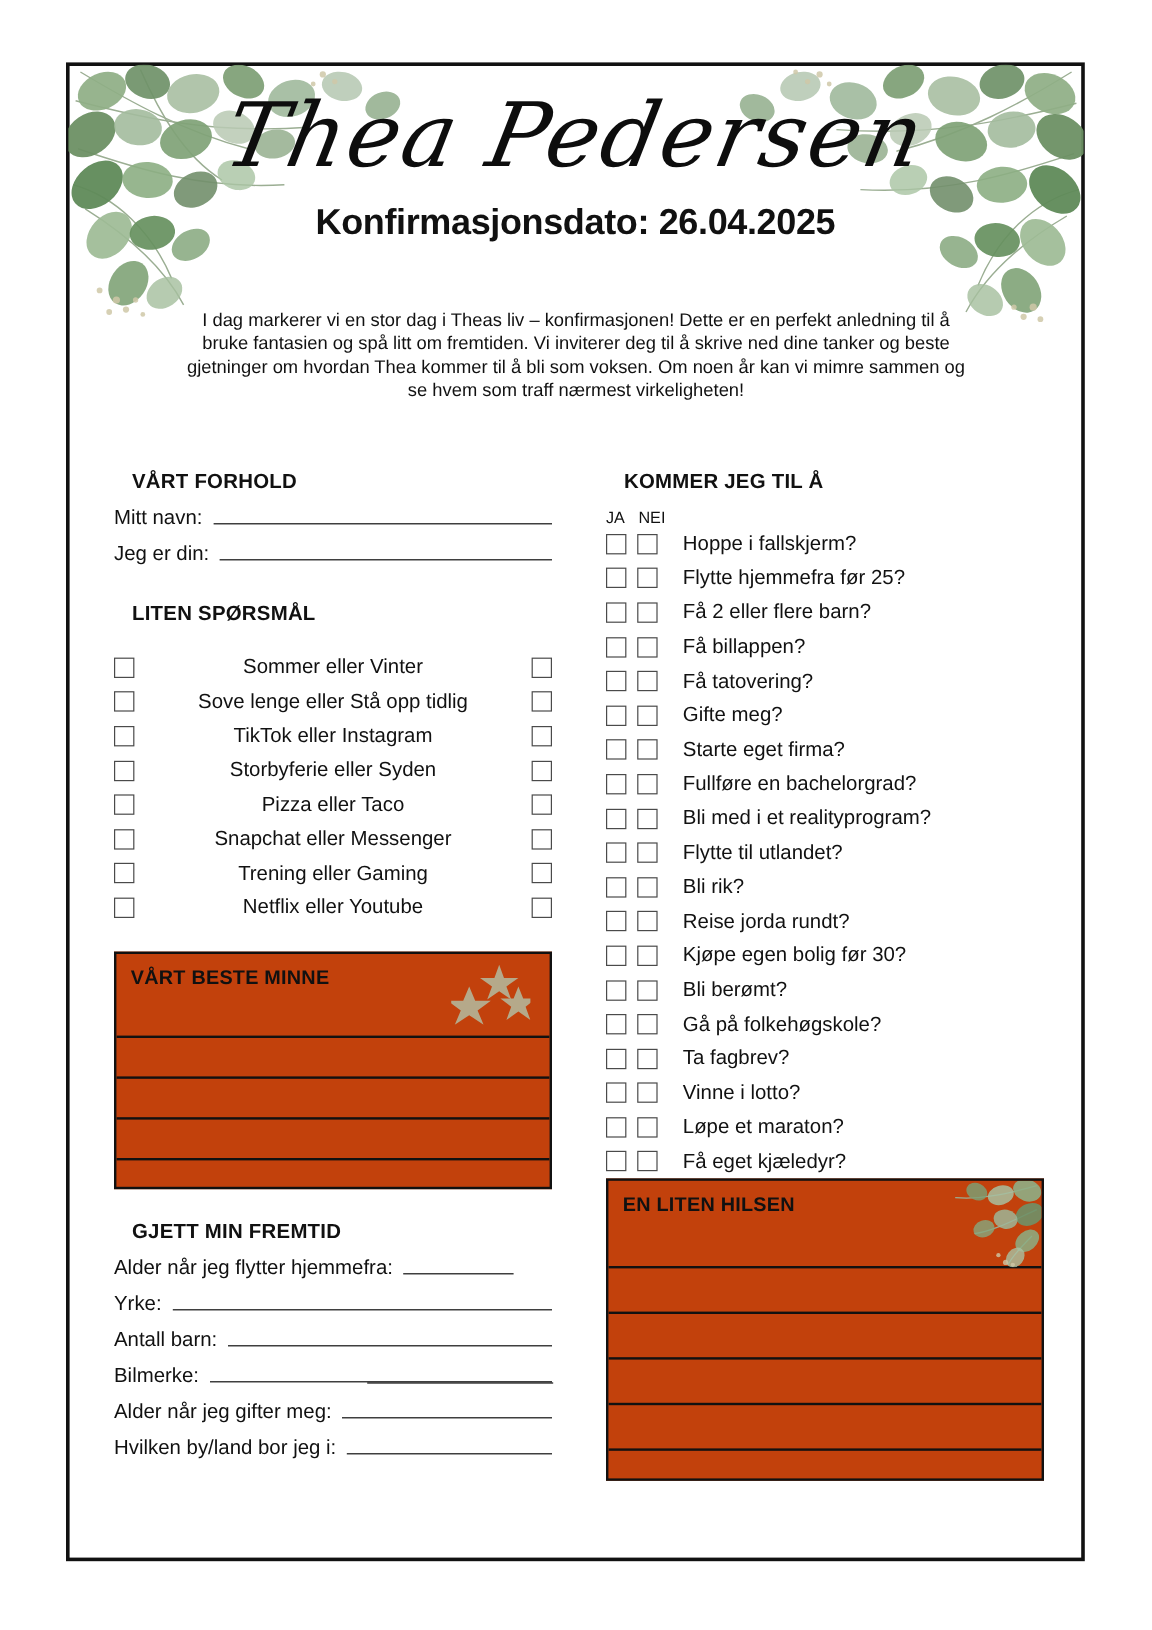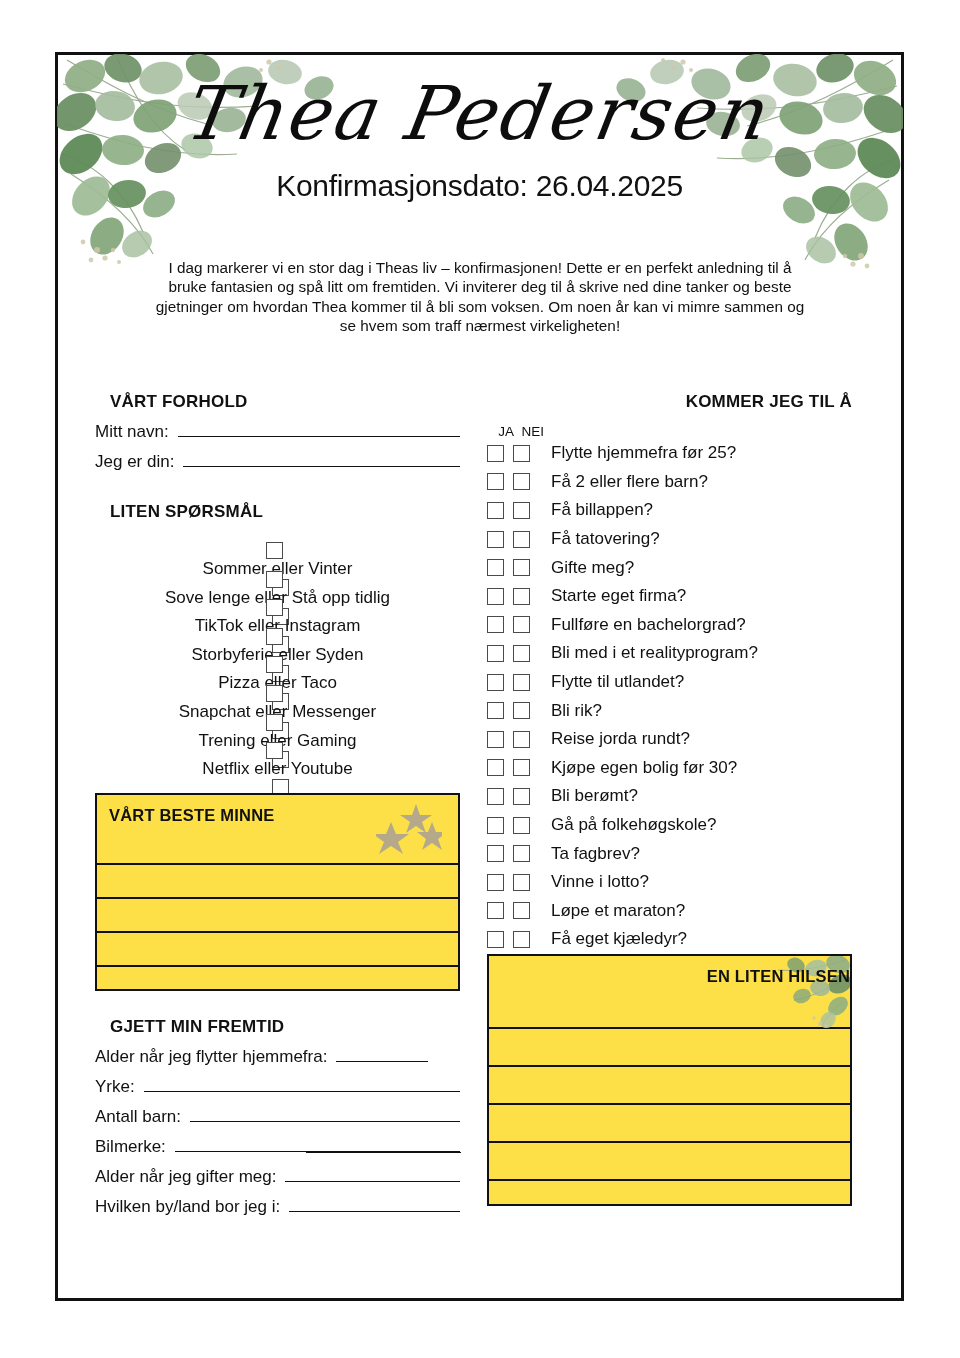--- a/index.html
+++ b/index.html
@@ -45,34 +45,34 @@
     font-size: 74px;
     line-height: 1.05;
     letter-spacing: 2px;
     color: #0d0d0d;
     transform: skewX(-11deg);
     display: inline-block;
   }
   #conf-date {
     margin-top: 16px;
     font-size: 30px;
-    font-weight: 400;
+    font-weight: 700;
     letter-spacing: -0.3px;
     color: #111;
   }
   #intro {
     position: absolute; left: 150px; top: 258px;
     width: 660px; text-align: center;
     font-size: 15.3px; line-height: 1.27;
     color: #111;
   }
 
   
   #col-left  { position: absolute; left: 95px;  top: 392px; width: 365px; }
-  #col-right { position: absolute; left: 487px; top: 392px; width: 365px; text-align: right; }
+  #col-right { position: absolute; left: 505px; top: 392px; width: 365px; }
 
   .sec-head {
     font-size: 17px; font-weight: bold;
     letter-spacing: 0.2px; color: #111; margin-left: 15px;
   }
 
   
   .field-row {
     display: flex; align-items: baseline;
     font-size: 17px; color: #111;
@@ -91,41 +91,40 @@
     content: ""; position: absolute;
     left: 46%; right: -1px; bottom: -2.2px;
     border-bottom: 1.8px solid #111;
   }
 
   
   #either-or { margin-top: 20px; }
   .eo-row {
     display: flex; align-items: center;
     height: 28.6px;
-    flex-direction: column;
   }
   .eo-text {
     flex: 1 1 auto; text-align: center;
     font-size: 17px; color: #111;
   }
   .cbox {
     width: 17px; height: 17px;
     border: 1.7px solid #4a4a4a;
     box-sizing: border-box;
     background: #fff;
     flex: 0 0 auto;
   }
   .eo-row .cbox:first-child { margin-right: 6px; }
   .eo-row .cbox:last-child  { margin-left: 6px; }
 
   
   .write-box {
     border: 2.6px solid #111;
     box-sizing: border-box;
-    background: #fde047;
+    background: #c2410c;
     position: relative;
     overflow: hidden;
   }
   .wb-title {
     font-size: 16.5px; font-weight: bold;
     letter-spacing: 0.2px;
     padding: 11px 0 0 12px;
     position: relative; z-index: 2;
   }
   .wb-line { border-top: 2.2px solid #111; width: 100%; }
@@ -398,20 +397,25 @@
   <div id="col-right">
 
     <div class="sec-head">KOMMER JEG TIL Å</div>
 
     <div id="janei-head">
       <span class="ja">JA</span>
       <span class="nei">NEI</span>
     </div>
 
     <div id="yesno-list">
+      <div class="yn-row">
+        <span class="cbox"></span>
+        <span class="cbox"></span>
+        <span class="yn-text">Hoppe i fallskjerm?</span>
+      </div>
       <div class="yn-row">
         <span class="cbox"></span>
         <span class="cbox"></span>
         <span class="yn-text">Flytte hjemmefra før 25?</span>
       </div>
       <div class="yn-row">
         <span class="cbox"></span>
         <span class="cbox"></span>
         <span class="yn-text">Få 2 eller flere barn?</span>
       </div>

